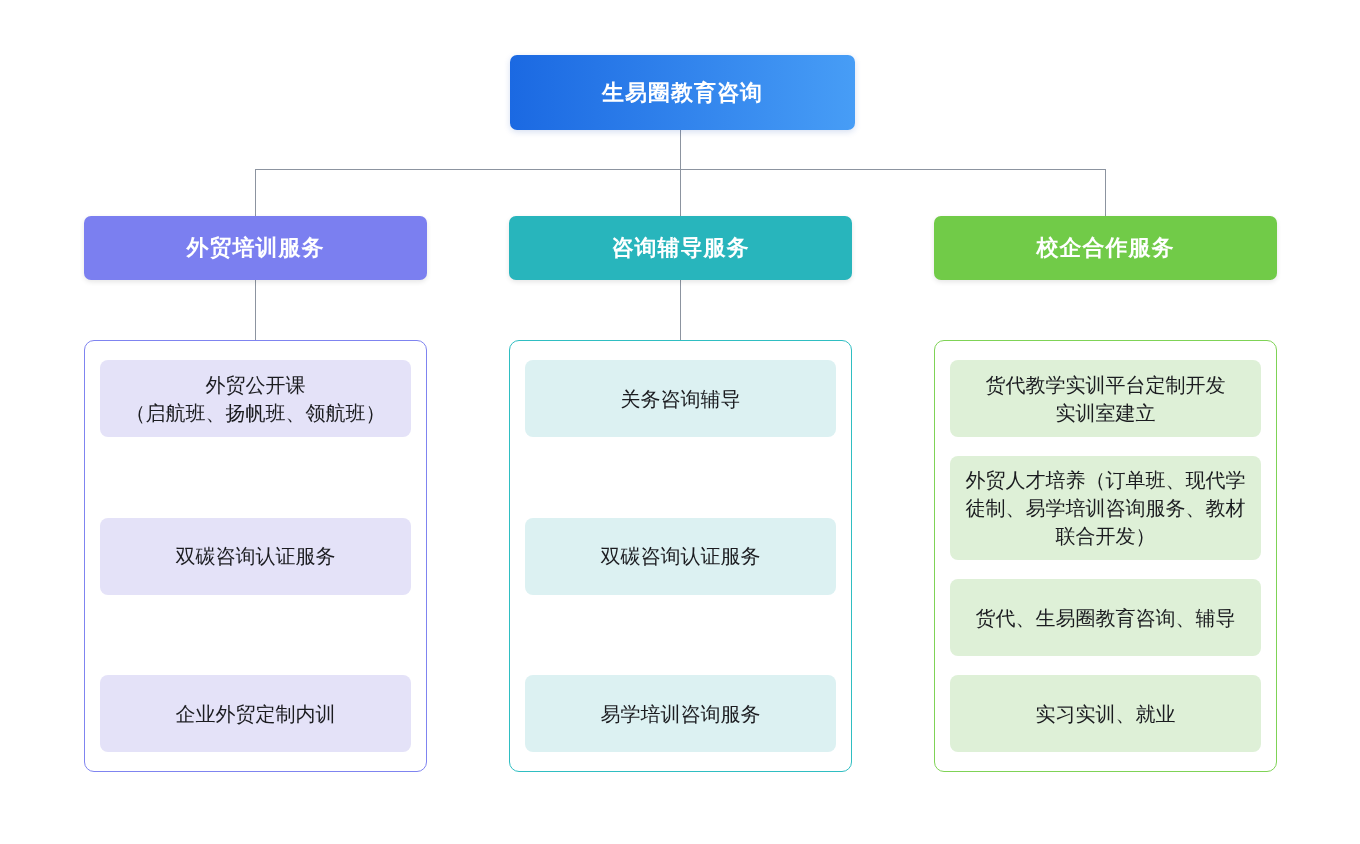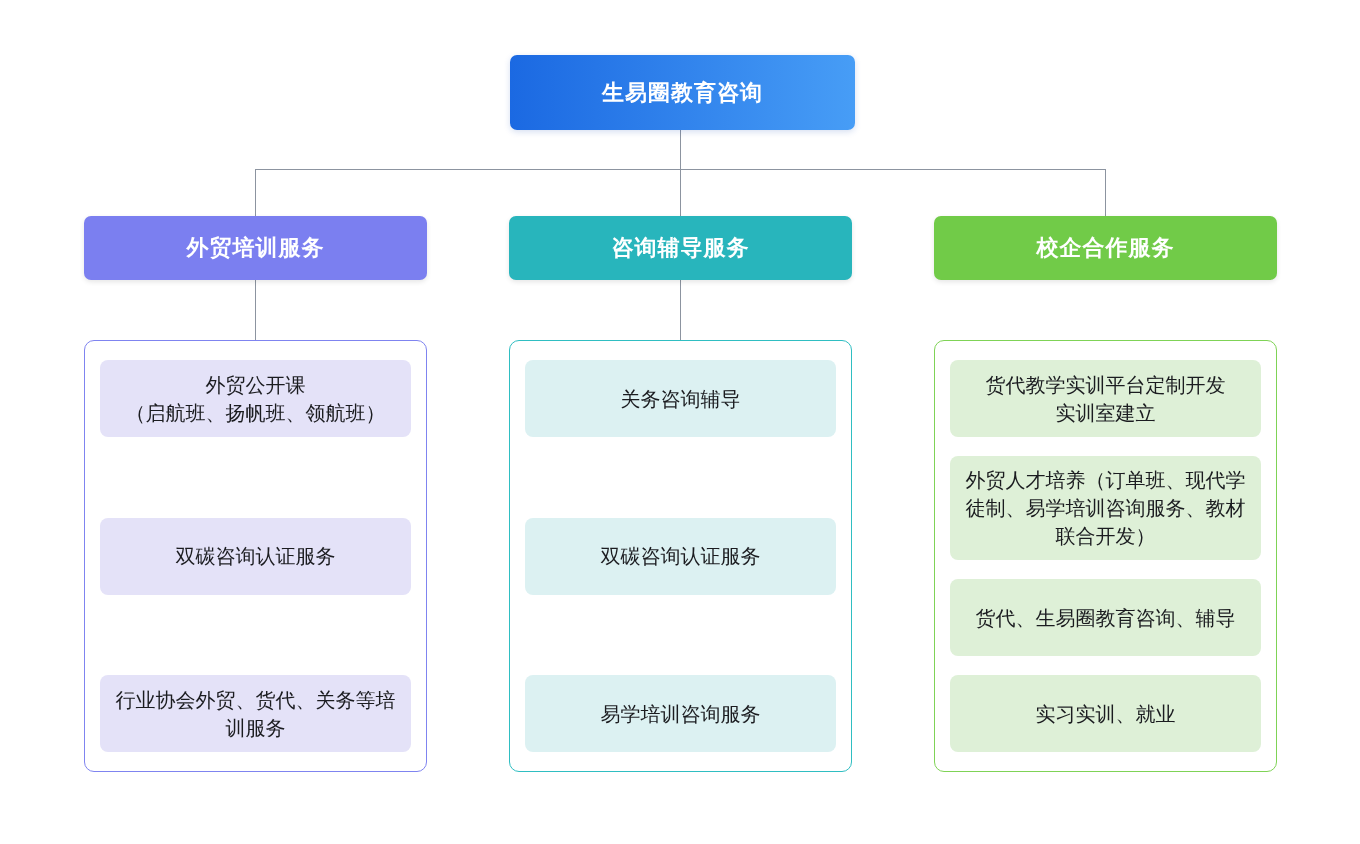--- a/index.html
+++ b/index.html
@@ -108,21 +108,21 @@
   </div>
 
   <div class="column col-1" style="--hdr: #7b7ff0; --brd: #7f84f0; --item: #e4e2f8;">
     <div class="branch-header">
       <span>外贸培训服务</span>
     </div>
     <div class="branch-box">
       <div class="service-item">外贸公开课
 （启航班、扬帆班、领航班）</div>
       <div class="service-item">双碳咨询认证服务</div>
-      <div class="service-item">行业协会外贸、货代、关务等培训服务</div>
+      <div class="service-item">企业外贸定制内训</div>
     </div>
   </div>
 
   <div class="column col-2" style="--hdr: #28b5bc; --brd: #2fbec2; --item: #dcf1f2;">
     <div class="branch-header">
       <span>咨询辅导服务</span>
     </div>
     <div class="branch-box">
       <div class="service-item">关务咨询辅导</div>
       <div class="service-item">双碳咨询认证服务</div>

